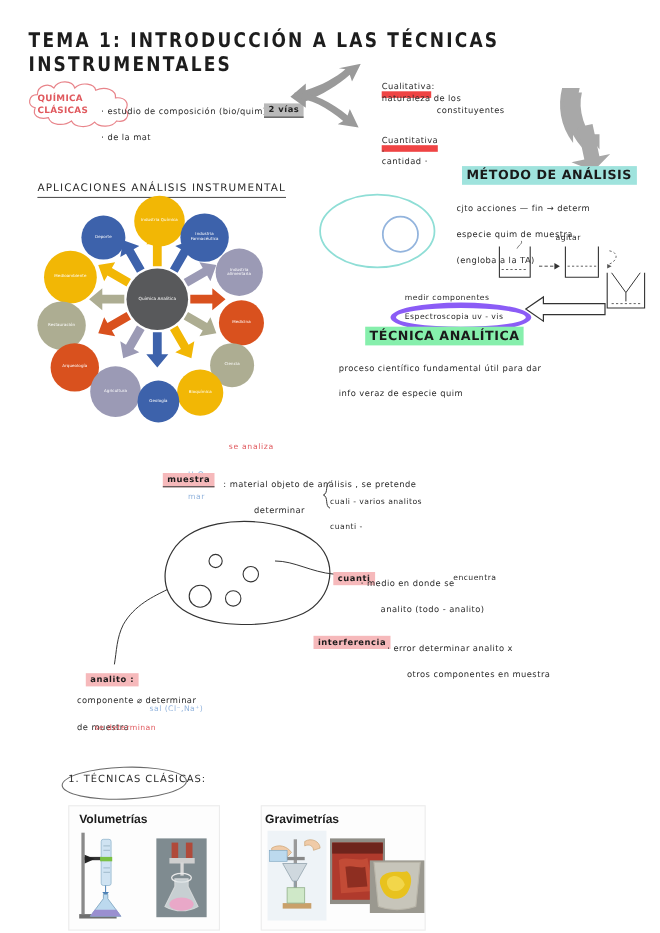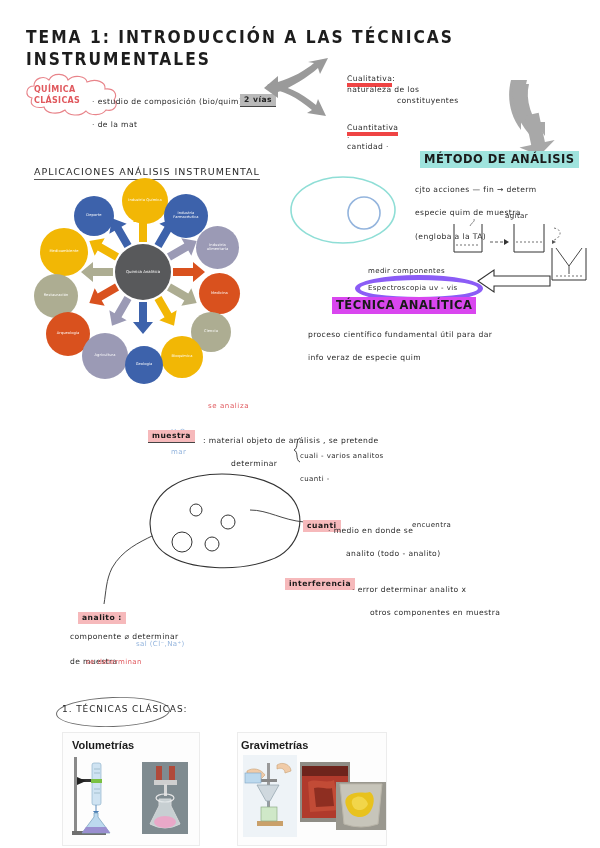--- a/index.html
+++ b/index.html
@@ -46,25 +46,25 @@
     font-size:8px;color:#e0595e;font-weight:600;line-height:1.35;
     letter-spacing:.3px;
   }
 
   
   .hl{
     display:inline-block;padding:1px 4px 2px 4px;
     font-weight:700;letter-spacing:.5px;
   }
   .hl-cyan{background:#9fe3dd;color:#1a1a1a;}
-  .hl-blue{background:#d946ef;color:#1a1a1a;}
+  .hl-blue{background:#86efac;color:#1a1a1a;}
   .hl-pink{background:#f6b9bb;color:#1a1a1a;}
   .hl-grey{background:#b9b9b9;color:#222;}
 
-  .ul{border-bottom:4px solid #ef4444;text-align:center;}
+  .ul{border-bottom:6px solid #ef4444;text-align:center;}
 
   
   .radial{position:absolute;left:28px;top:176px;width:230px;height:196px;}
   .node{
     position:absolute;border-radius:50%;
     display:flex;align-items:center;justify-content:center;
     text-align:center;color:#fff;line-height:1.05;
     font-size:3.6px;letter-spacing:.1px;padding:2px;box-sizing:border-box;
   }
   .center-node{

